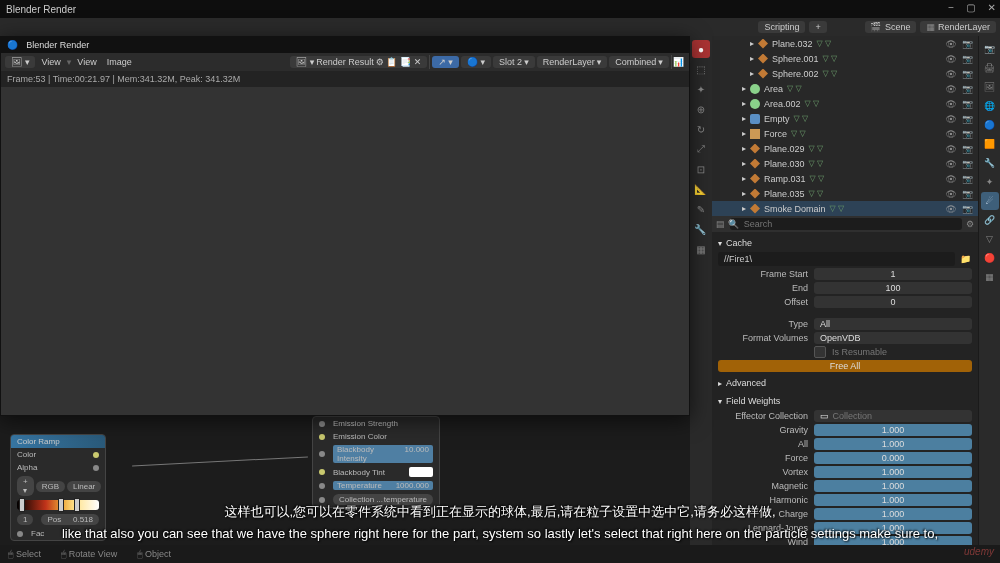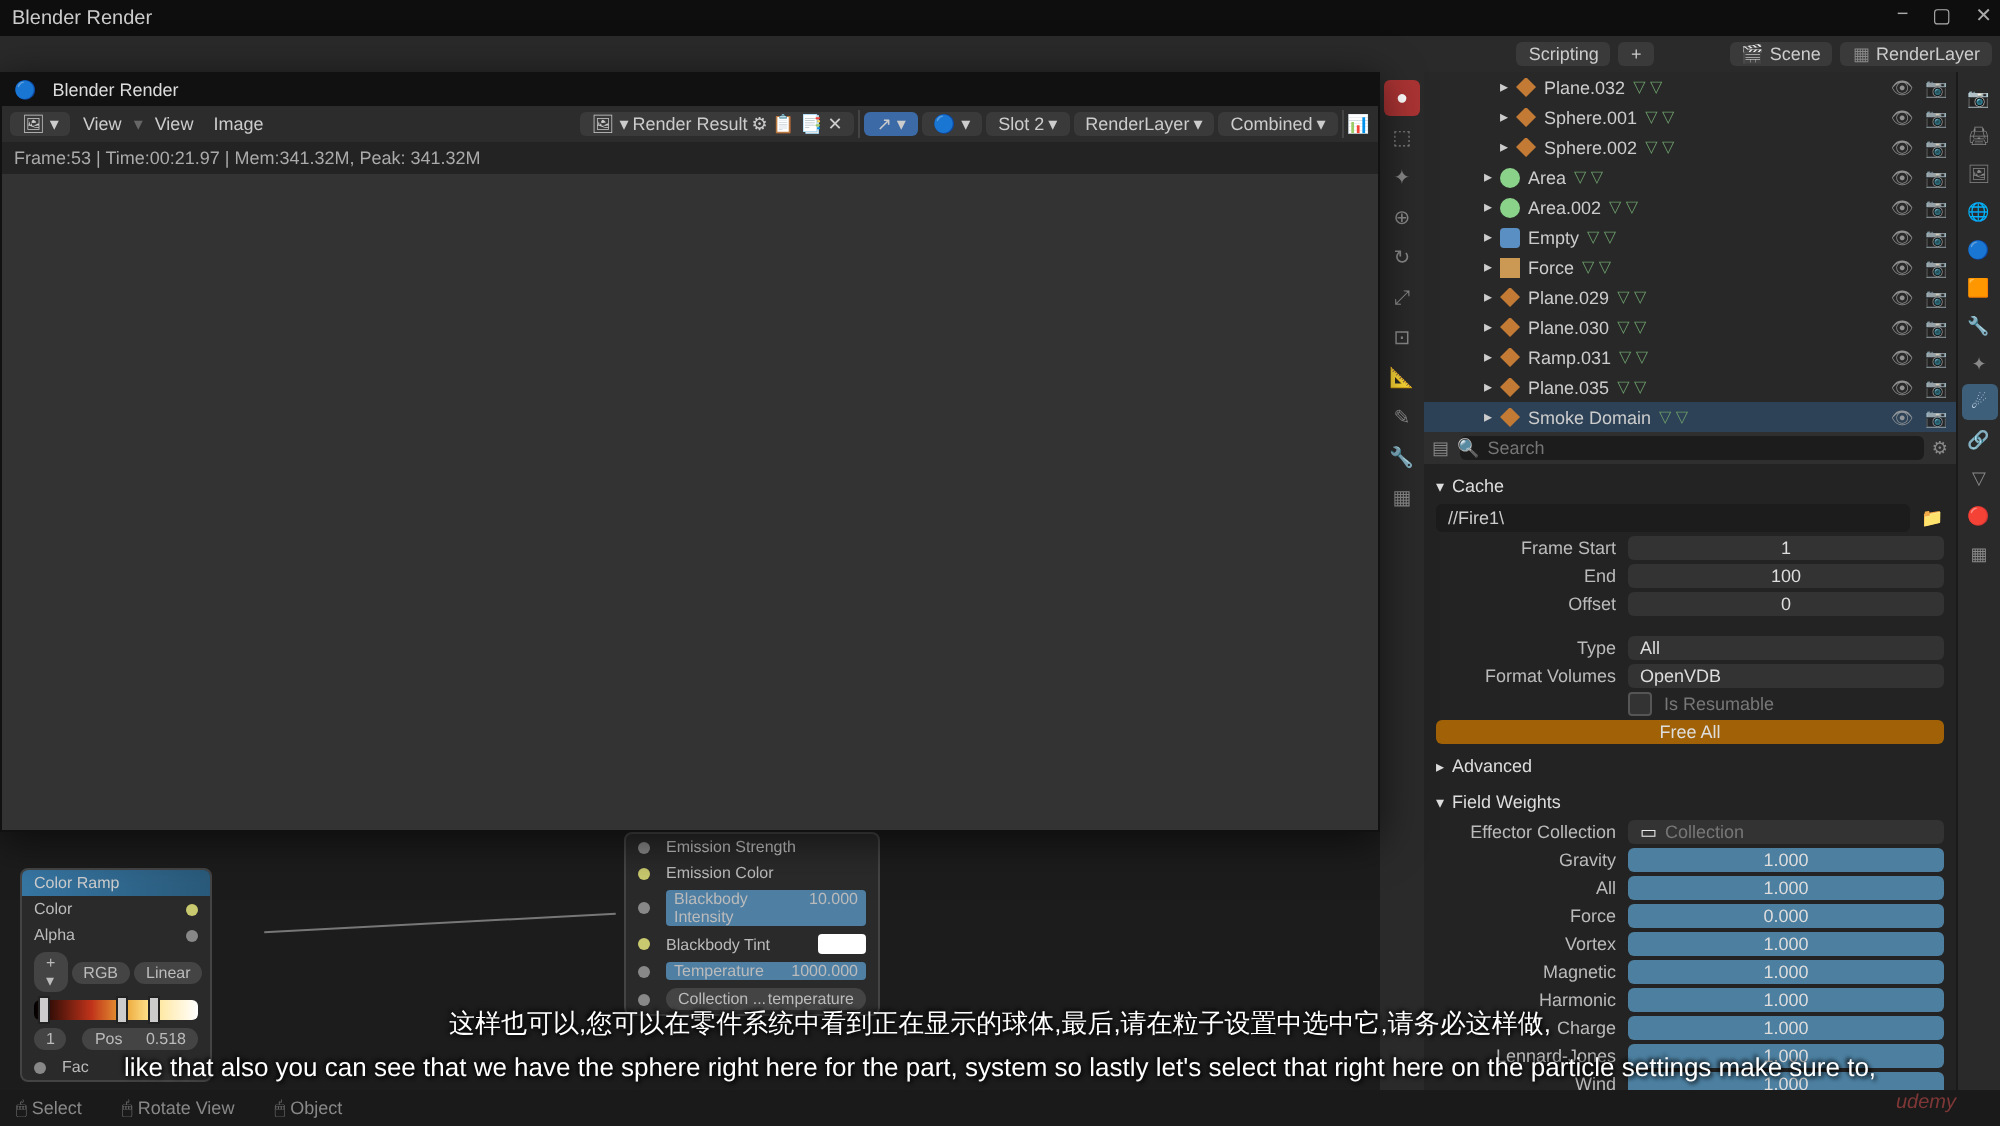--- a/index.html
+++ b/index.html
@@ -67,21 +67,21 @@
 .prop-val.blue { background:#4c7fa0;}
 .prop-val.dark { background:#333;}
 .prop-val.btn { background:#a16207; cursor:pointer;}
 .prop-folder { background:#1c1c1c; border-radius:3px; padding:2px 6px; flex:1; font-size:9px; display:flex; align-items:center;}
 .prop-checkbox { width:12px; height:12px; background:#333; border:1px solid #555; border-radius:2px;}
 .coll-pick { background:#333; flex:1; border-radius:3px; padding:1px 6px; display:flex; align-items:center; gap:4px;}
 
 .subtitle-cn { position:absolute; bottom:42px; left:0; right:0; text-align:center; color:#fff; font-size:13px; z-index:100; text-shadow:1px 1px 2px #000, -1px -1px 2px #000;}
 .subtitle-en { position:absolute; bottom:22px; left:0; right:0; text-align:center; color:#fff; font-size:13px; z-index:100; text-shadow:1px 1px 2px #000, -1px -1px 2px #000;}
 .statusbar { position:absolute; bottom:0; left:0; right:0; height:18px; background:#1a1a1a; display:flex; align-items:center; padding:0 8px; gap:20px; font-size:9px; color:#888;}
-.watermark { position:absolute; bottom:6px; right:22px; color:#a94442; font-size:10px; font-style:italic; z-index:101; opacity:.7;}
+.watermark { position:absolute; bottom:6px; right:6px; color:#a94442; font-size:10px; font-style:italic; z-index:101; opacity:.7;}
 .noodle { position:absolute; border-top:1px solid #777; z-index:10;}
 </style>
 </head>
 <body>
 
 <div class="topbar">
   <span>Blender Render</span>
   <div class="win-controls">
     <span>−</span>
     <span>▢</span>

